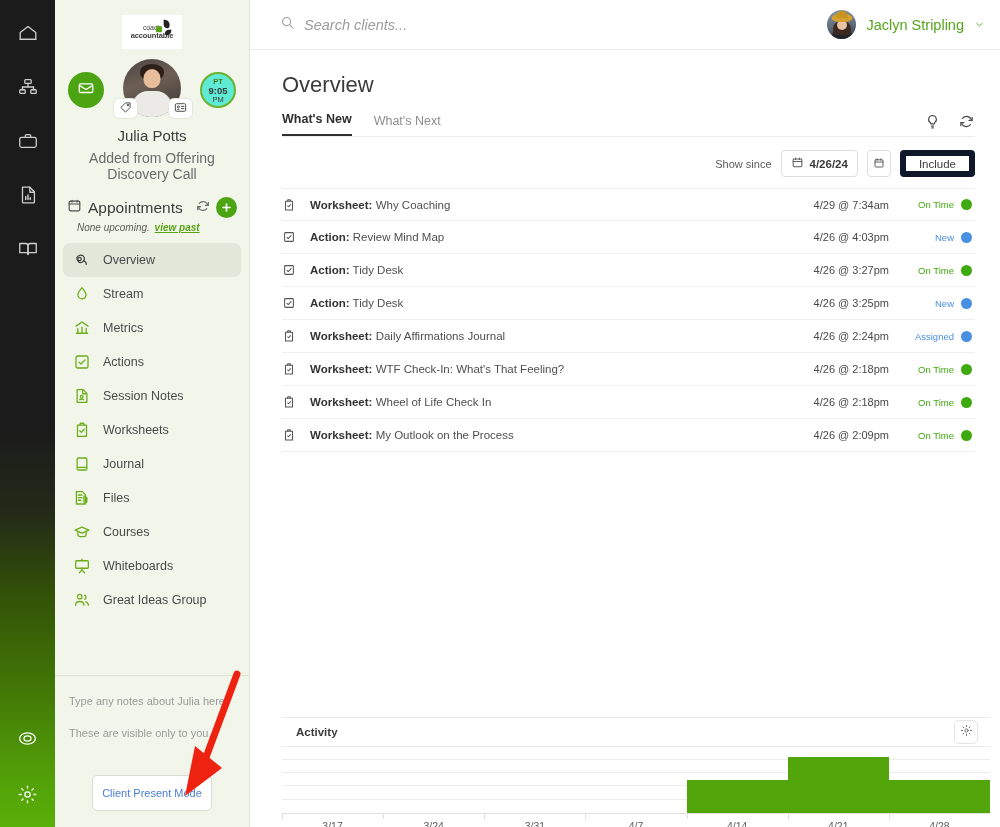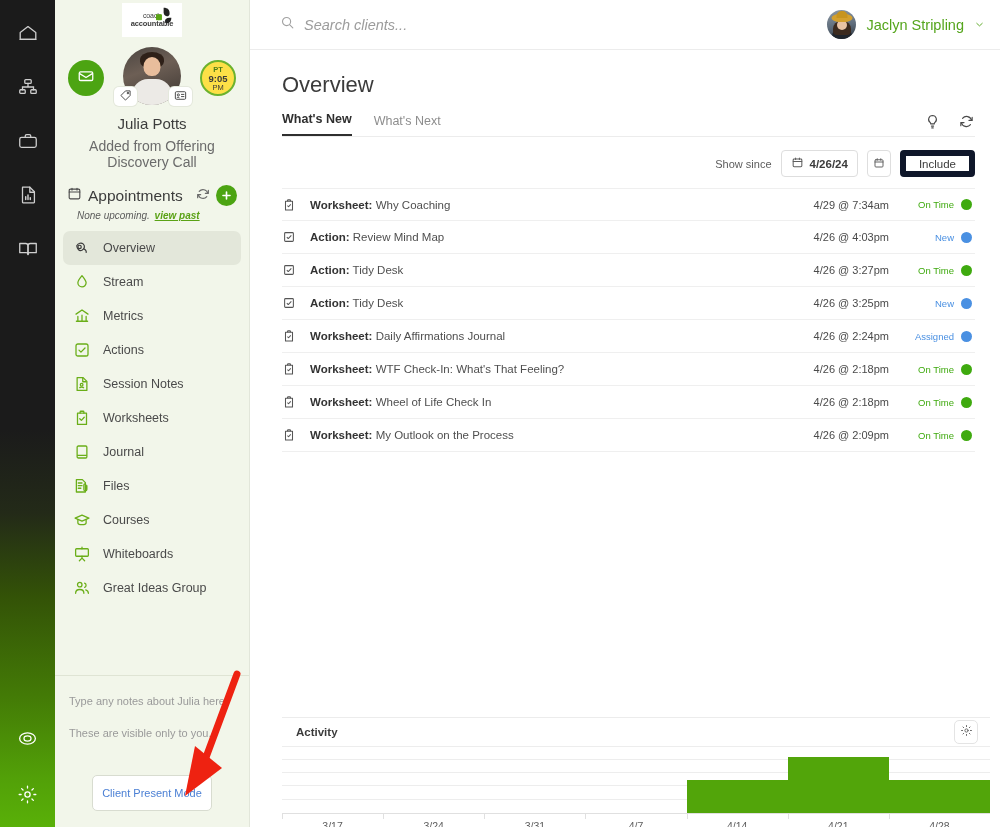--- a/index.html
+++ b/index.html
@@ -32,21 +32,21 @@
   }
 
   
   .sidebar {
     width: 195px; flex: 0 0 195px; height: 827px;
     background: #f2f6ea;
     border-right: 1px solid #e2e6da;
     display: flex; flex-direction: column;
     position: relative;
   }
-  .logo-wrap { display: flex; justify-content: center; padding-top: 3px; }
+  .logo-wrap { display: flex; justify-content: center; padding-top: 15px; }
   .logo {
     width: 60px; height: 34px; background: #ffffff;
     display: flex; flex-direction: column; align-items: center; justify-content: center;
     position: relative;
   }
   .logo-text { font-size: 7.5px; line-height: 8px; font-weight: bold; color: #3b3b3b; letter-spacing: -0.1px; }
   .logo-text.t1 { font-weight: normal; font-size: 7px; }
   .logo-leaf { position: absolute; right: 7px; top: 4px; }
 
   .profile { position: relative; height: 62px; margin-top: 10px; }
@@ -63,21 +63,21 @@
 
   .mail-badge {
     position: absolute; left: 13px; top: 13px;
     width: 36px; height: 36px; border-radius: 50%;
     background: #4ca412; display: flex; align-items: center; justify-content: center;
     cursor: pointer;
   }
   .time-badge {
     position: absolute; right: 13px; top: 13px;
     width: 36px; height: 36px; border-radius: 50%;
-    border: 2px solid #6cb22e; background: #fde047;
+    border: 2px solid #6cb22e; background: #5eead4;
     display: flex; flex-direction: column; align-items: center; justify-content: center;
     line-height: 9px;
   }
   .time-badge .tz { font-size: 7.5px; color: #4b7d17; font-weight: bold; }
   .time-badge .hm { font-size: 9.5px; color: #3a3a3a; font-weight: bold; }
   .time-badge .ap { font-size: 7.5px; color: #3a3a3a; font-weight: normal; }
 
   .mini-badge {
     position: absolute; top: 40px; width: 23px; height: 19px; border-radius: 5px;
     background: #fff; display:flex; align-items:center; justify-content:center;

